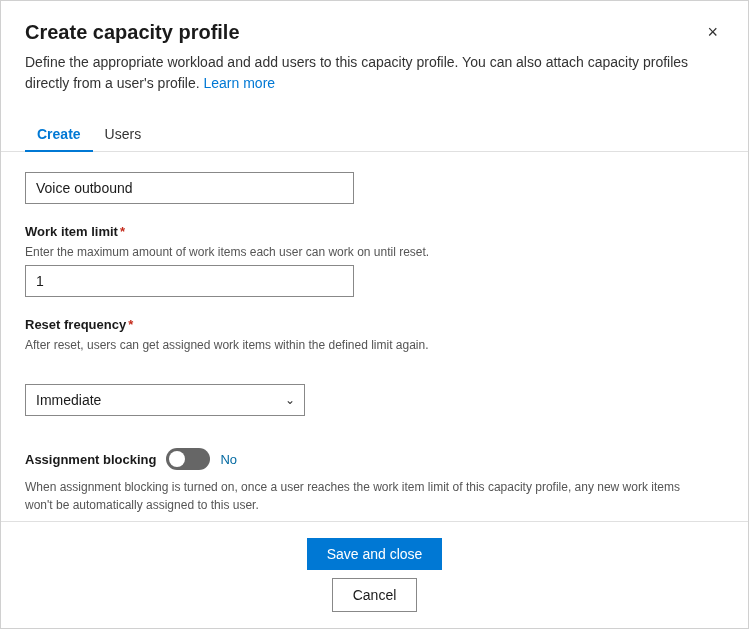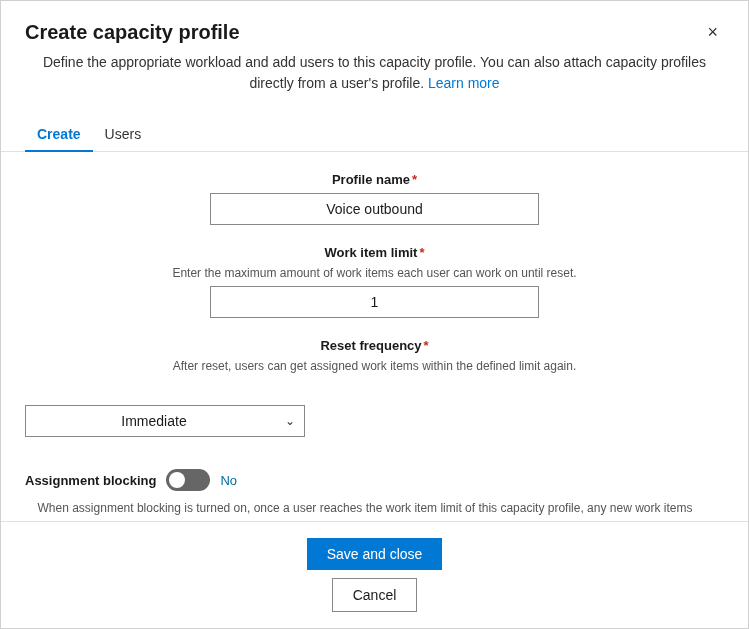--- a/index.html
+++ b/index.html
@@ -1,20 +1,19 @@
 <!DOCTYPE html>
 <html><head>
   <meta charset="utf-8">
   <style>
     * {
       box-sizing: border-box;
       margin: 0;
       padding: 0;
       font-family: 'Segoe UI', sans-serif;
-      text-align: center;
     }
 
     body {
       background: #f0f0f0;
       display: flex;
       align-items: center;
       justify-content: center;
       min-height: 100vh;
     }
 
@@ -260,23 +259,20 @@
         <span>Create</span>
       </div>
       <div class="tab">
         <span>Users</span>
       </div>
     </div>
 
     <div class="modal-body">
 
       <div class="form-group">
-        <label class="form-label">
-          <span>Profile name</span><span class="required-star">*</span>
-        </label>
         <input type="text" class="form-input" value="Voice outbound" style="">
       </div>
 
       <div class="form-group">
         <label class="form-label">
           <span>Work item limit</span><span class="required-star">*</span>
         </label>
         <p class="form-hint">Enter the maximum amount of work items each user can work on until reset.</p>
         <input type="text" class="form-input" value="1" style="">
       </div>

